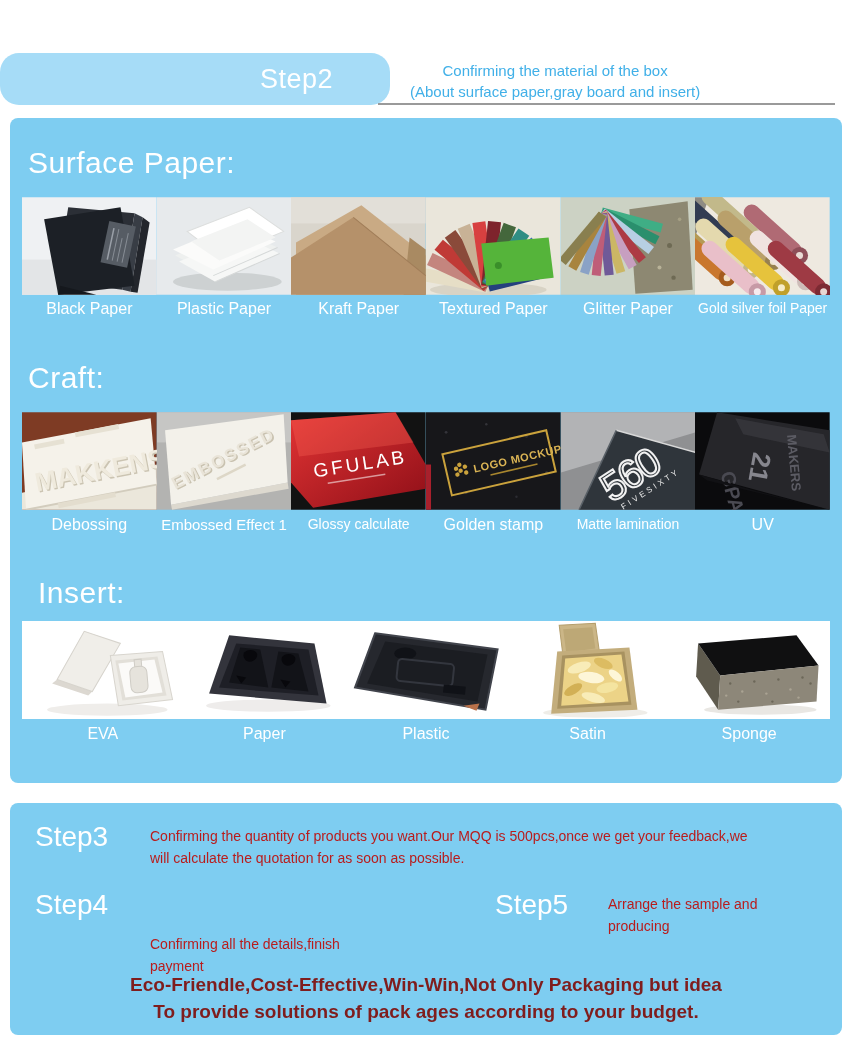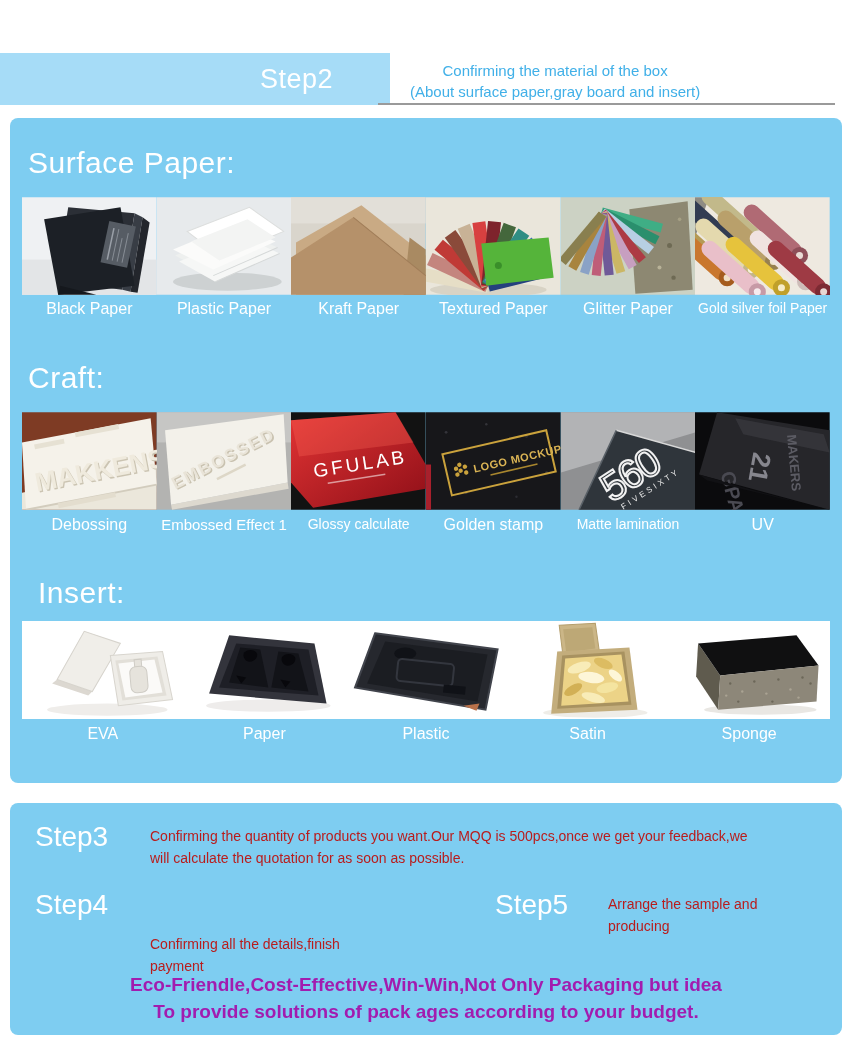--- a/index.html
+++ b/index.html
@@ -1,20 +1,20 @@
 <!DOCTYPE html>
 <html><head>
 <meta charset="utf-8">
 <style>
   html,body{margin:0;padding:0;background:#ffffff;}
   body{width:850px;height:1050px;position:relative;font-family:"Liberation Sans",sans-serif;overflow:hidden;}
   .abs{position:absolute;}
 
   
-  .header-bar{left:0;top:53px;width:390px;height:52px;background:#a6dcf7;display:flex;align-items:center;justify-content:flex-end;box-sizing:border-box;padding-right:57px;}
+  .header-bar{left:0;top:53px;width:390px;height:52px;background:#a6dcf7;display:flex;align-items:center;justify-content:flex-end;box-sizing:border-box;padding-right:57px;border-radius:19px;}
   .header-step{color:#fff;font-size:27px;letter-spacing:.5px;}
   .header-desc{left:410px;top:60px;color:#41b0e8;font-size:15px;line-height:21px;text-align:center;}
   .header-rule{left:378px;top:103px;width:457px;height:2px;background:#9a9a9a;}
 
   
   .panel{left:10px;width:832px;background:#7ecdf1;border-radius:8px;}
   .panel-1{top:118px;height:665px;}
   .panel-2{top:803px;height:232px;}
 
   .section-title{color:#fff;font-size:30px;letter-spacing:.5px;}
@@ -22,21 +22,21 @@
   .photo-cell{flex:1;height:98px;overflow:hidden;}
   .photo-cell svg{display:block;width:100%;height:100%;}
   .insert-row{background:#ffffff;}
   .label-row{display:flex;left:12px;width:808px;}
   .label-cell{flex:1;text-align:center;color:#fff;font-size:16px;}
   .label-sm{font-size:14px;}
 
   
   .step-label{color:#fff;font-size:28px;}
   .step-desc{color:#b91c1c;font-size:14px;line-height:22px;}
-  .footer-text{left:0;top:168px;width:100%;text-align:center;color:#a21caf;font-size:19px;font-weight:bold;line-height:27px;}
+  .footer-text{left:0;top:168px;width:100%;text-align:center;color:#7f1d1d;font-size:19px;font-weight:bold;line-height:27px;}
 
   svg text{font-family:"Liberation Sans",sans-serif;}
 </style>
 </head>
 <body>
 
 <div class="abs header-bar">
   <span class="header-step">Step2</span>
 </div>
 <div class="abs header-desc">

